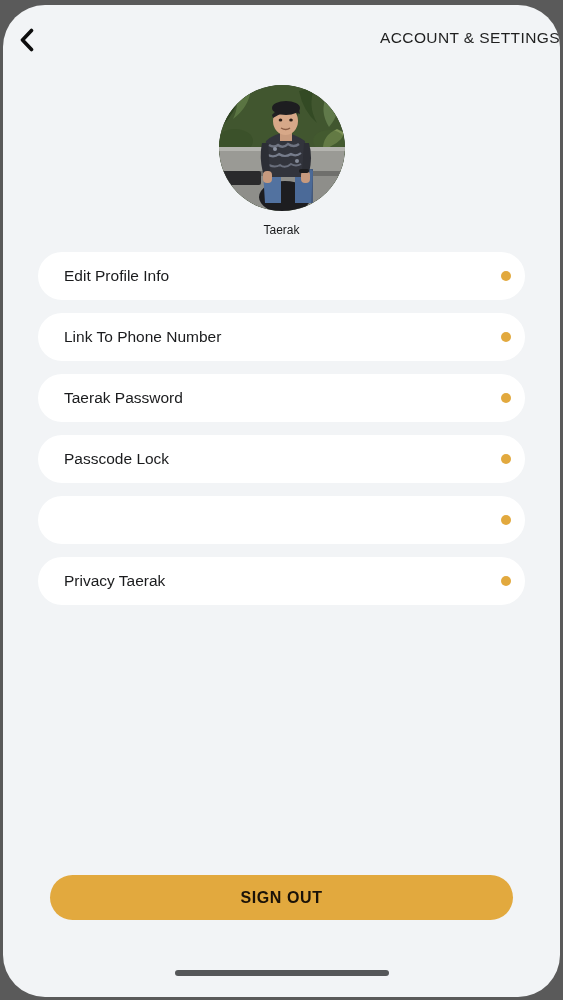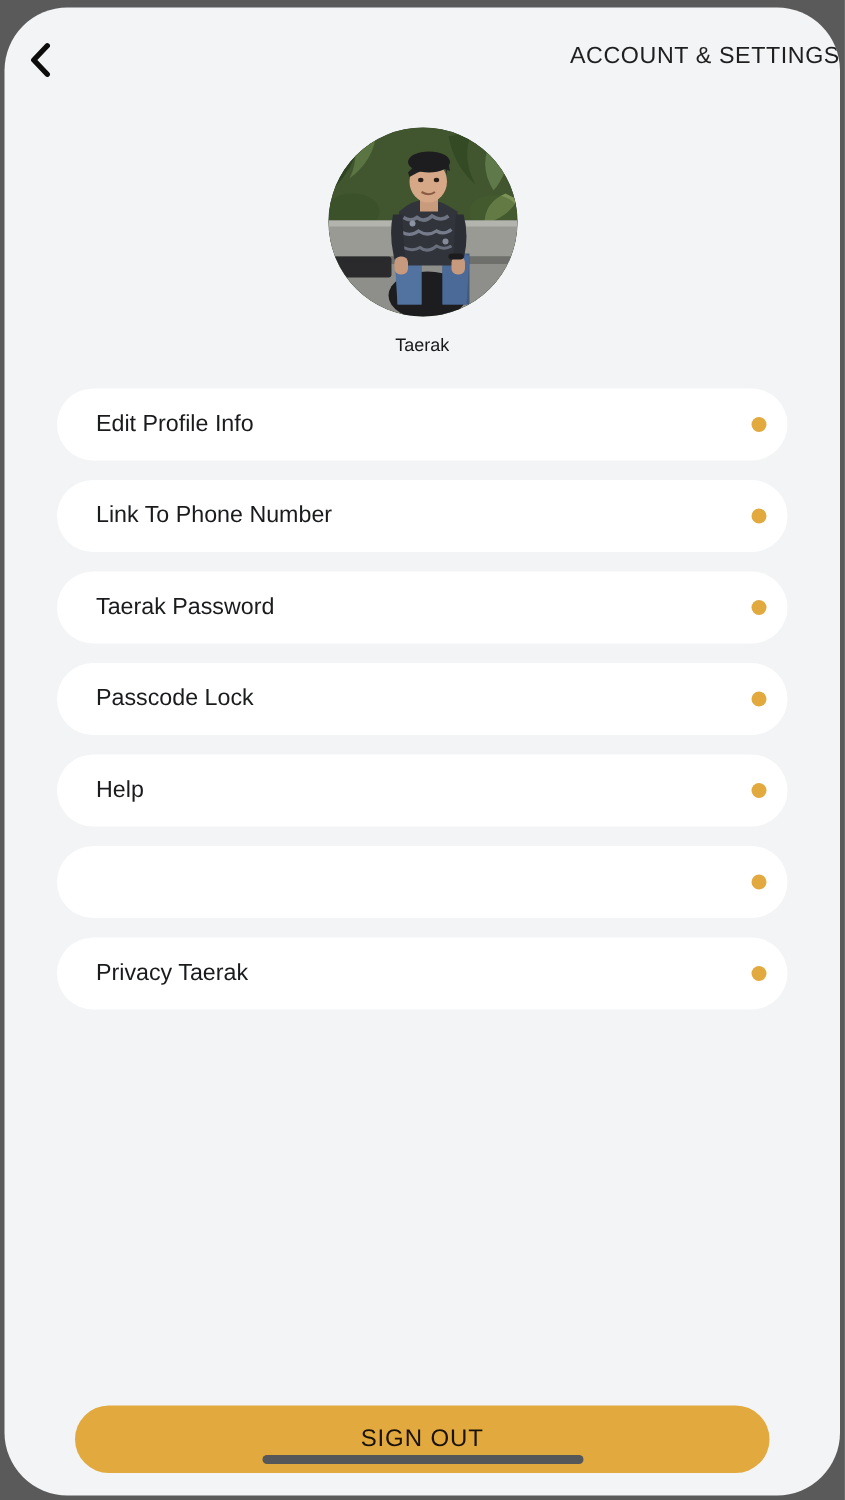--- a/index.html
+++ b/index.html
@@ -87,21 +87,21 @@
     margin-top: 12px;
     font-size: 12px;
     color: #17181a;
     font-weight: 400;
   }
 
   
   #settings-list {
     position: absolute;
     left: 35px;
-    top: 254px;
+    top: 247px;
     width: 487px;
   }
   .list-item {
     position: relative;
     height: 48px;
     background: #ffffff;
     border-radius: 24px;
     margin-bottom: 13px;
     display: flex;
     align-items: center;
@@ -121,31 +121,32 @@
     width: 10px;
     height: 10px;
     border-radius: 50%;
     background: #e2a93e;
   }
 
   
   #sign-out-button {
     position: absolute;
     left: 47px;
-    top: 932px;
+    top: 870px;
     width: 463px;
     height: 45px;
     border: none;
     border-radius: 23px;
     background: #e2a93e;
     color: #1a1208;
     font-size: 16px;
     letter-spacing: 0.6px;
     font-family: "Liberation Sans", sans-serif;
     cursor: pointer;
+    font-weight: bold;
   }
 
   
   #home-indicator {
     position: absolute;
     left: 50%;
     transform: translateX(-50%);
     top: 965px;
     width: 214px;
     height: 6px;
@@ -235,24 +236,20 @@
       </div>
       <div class="list-item">
         <span class="list-item-label">Taerak Password</span>
         <span class="list-item-dot"></span>
       </div>
       <div class="list-item">
         <span class="list-item-label">Passcode Lock</span>
         <span class="list-item-dot"></span>
       </div>
       <div class="list-item">
-        <span class="list-item-label">Help</span>
-        <span class="list-item-dot"></span>
-      </div>
-      <div class="list-item">
         <span class="list-item-dot"></span>
       </div>
       <div class="list-item">
         <span class="list-item-label">Privacy Taerak</span>
         <span class="list-item-dot"></span>
       </div>
     </div>
 
     <button id="sign-out-button">SIGN OUT</button>
 

